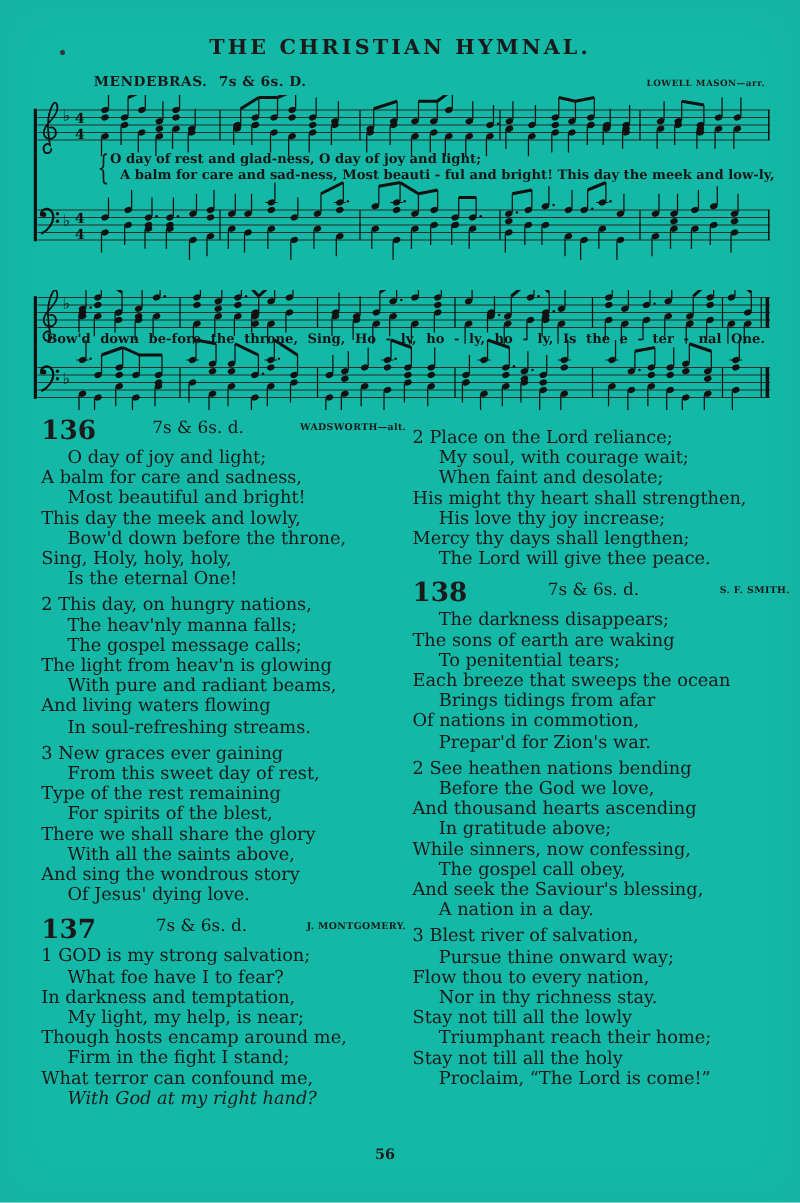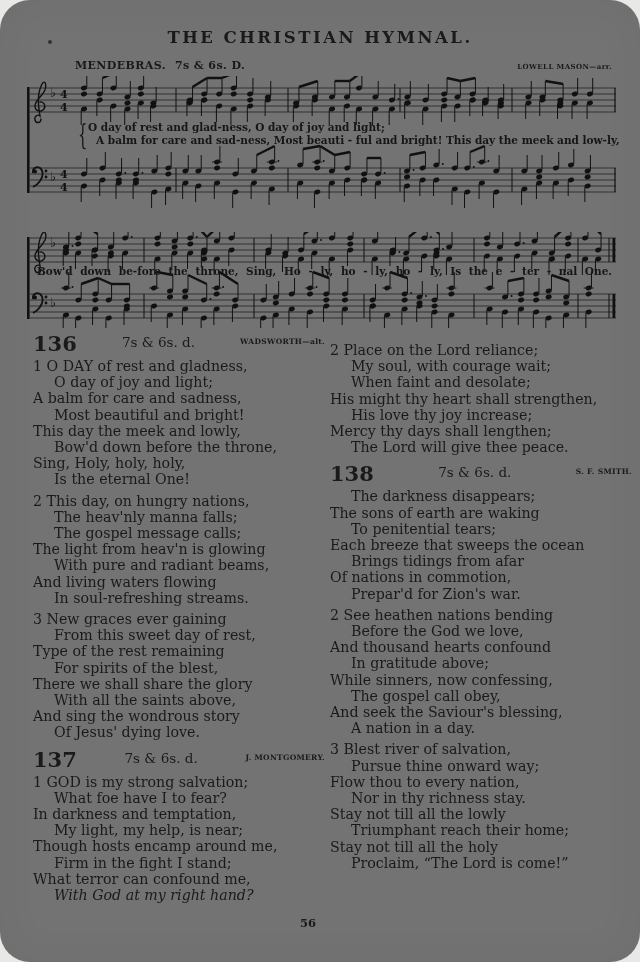--- a/index.html
+++ b/index.html
@@ -1,18 +1,18 @@
 <!DOCTYPE html>
 <html><head>
 <meta charset="utf-8">
 <style>
   html,body{margin:0;padding:0;background:#e8e8e6;}
-  .page{position:relative;width:640px;height:962px;background:#737373;overflow:hidden;
+  .page{position:relative;width:640px;height:962px;background:#14b8a6;overflow:hidden;
         font-family:"DejaVu Serif","Liberation Serif",serif;color:#1a1a1a;
-        box-shadow:inset 0 0 40px rgba(60,55,45,.06);border-radius:30px;}
+        box-shadow:inset 0 0 40px rgba(60,55,45,.06);}
   .speck{position:absolute;left:48px;top:40px;width:4px;height:4px;border-radius:50%;background:#333;}
   .title{position:absolute;left:0;right:0;top:28px;text-align:center;font-size:16.5px;
          font-weight:bold;letter-spacing:2.5px;}
   .tune-row{position:absolute;left:75px;right:28px;top:59px;display:flex;
             justify-content:space-between;align-items:baseline;}
   .tune-left{font-size:11px;font-weight:bold;letter-spacing:.4px;}
   .tune-left .meter{margin-left:9px;}
   .composer{font-size:7px;font-weight:bold;letter-spacing:.4px;}
   svg.sys{position:absolute;left:26px;}
   #sys1{top:76px;}
@@ -746,21 +746,20 @@
   <div class="lyric l2">A balm for care and sad-ness, Most beauti - ful and bright! This day the meek and low-ly,</div>
   <div class="lyric l3">Bow'd down be-fore the throne, Sing, Ho - ly, ho - ly, ho - ly, Is the e - ter - nal One.</div>
 
   <div class="col col1">
       <div class="hh">
         <span class="num">136</span>
         <span class="met">7s &amp; 6s. d.</span>
         <span class="att">WADSWORTH—alt.</span>
       </div>
       <div class="verse">
-        <p>1 O DAY of rest and gladness,</p>
         <p class="in">O day of joy and light;</p>
         <p>A balm for care and sadness,</p>
         <p class="in">Most beautiful and bright!</p>
         <p>This day the meek and lowly,</p>
         <p class="in">Bow'd down before the throne,</p>
         <p>Sing, Holy, holy, holy,</p>
         <p class="in">Is the eternal One!</p>
       </div>
       <div class="verse">
         <p>2 This day, on hungry nations,</p>
@@ -817,21 +816,21 @@
         <p>The sons of earth are waking</p>
         <p class="in">To penitential tears;</p>
         <p>Each breeze that sweeps the ocean</p>
         <p class="in">Brings tidings from afar</p>
         <p>Of nations in commotion,</p>
         <p class="in">Prepar'd for Zion's war.</p>
       </div>
       <div class="verse">
         <p>2 See heathen nations bending</p>
         <p class="in">Before the God we love,</p>
-        <p>And thousand hearts confound</p>
+        <p>And thousand hearts ascending</p>
         <p class="in">In gratitude above;</p>
         <p>While sinners, now confessing,</p>
         <p class="in">The gospel call obey,</p>
         <p>And seek the Saviour's blessing,</p>
         <p class="in">A nation in a day.</p>
       </div>
       <div class="verse">
         <p>3 Blest river of salvation,</p>
         <p class="in">Pursue thine onward way;</p>
         <p>Flow thou to every nation,</p>

